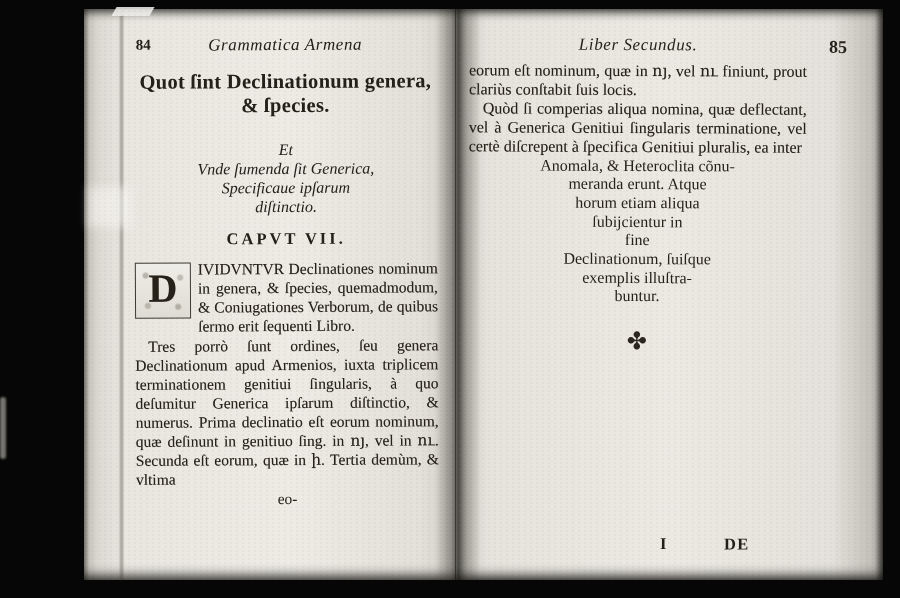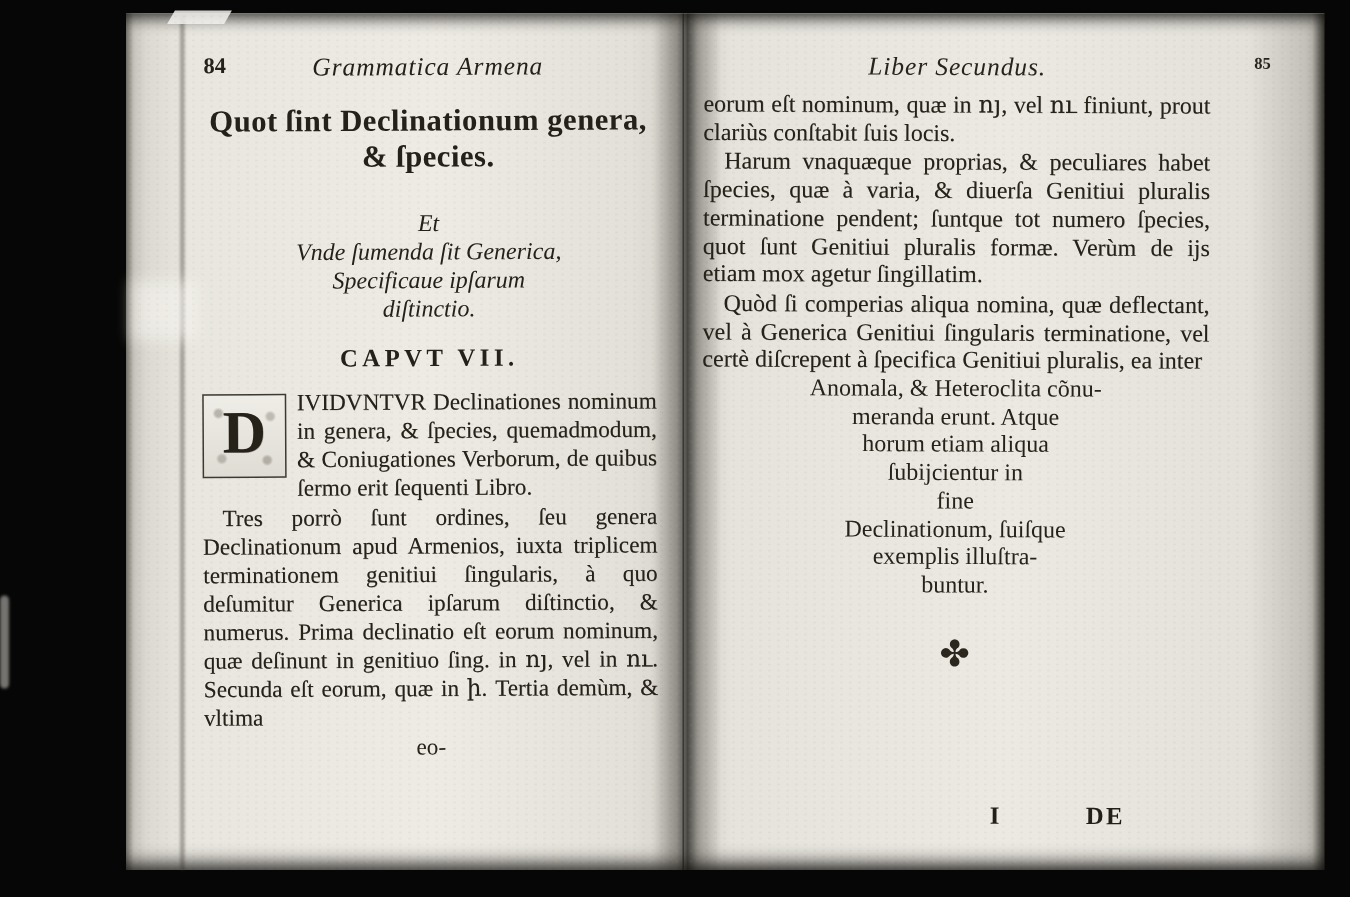--- a/index.html
+++ b/index.html
@@ -69,21 +69,21 @@
       radial-gradient(circle at 22% 78%, rgba(88,82,70,.30) 2px, transparent 4px),
       radial-gradient(circle at 78% 80%, rgba(88,82,70,.35) 2px, transparent 4px),
       linear-gradient(#efede7,#dfdcd4);
   }
   .catchword-l { text-align: center; margin-top: 1px; font-size: 15.5px; }
 
   
   .content-right { position: absolute; left: 468px; top: 0; width: 338px; height: 598px; transform: rotate(0.25deg); color:#28241d; }
   .hdr-r { position: absolute; top: 35px; left: 0; width: 100%; }
   .hdr-r .rtitle { display: block; text-align: center; font-style: italic; font-size: 17px; letter-spacing: .6px; }
-  .hdr-r .pnum { position: absolute; right: -40px; top: 1px; font-size: 11px; font-weight: 700; }
+  .hdr-r .pnum { position: absolute; right: -40px; top: 1px; font-size: 18px; font-weight: 700; }
   .flow-right { position: absolute; top: 62px; left: 0; width: 100%; font-size: 16px; line-height: 18.7px; }
   .flow-right p { margin: 0; text-shadow: .2px .2px .3px rgba(20,17,13,.3); }
   .flow-right p.indent { text-indent: 14px; margin-top: 1px; }
   .taper { text-align: center; }
   .taper div { line-height: 18.7px; }
   .ornament { text-align: center; margin-top: 26px; font-size: 24px; font-family: "DejaVu Sans", sans-serif; color: #2b271f; }
   .sigmark { position: absolute; top: 534px; font-size: 16.5px; font-weight: 700; letter-spacing: 1.5px; color: #221e18; }
   #sig-i { left: 193px; }
   #catch-de { left: 257px; }
 </style>
@@ -130,21 +130,20 @@
   </div>
 
   <div class="content-right">
     <div class="hdr-r">
       <span class="rtitle">Liber Secundus.</span>
       <span class="pnum">85</span>
     </div>
 
     <div class="flow-right justify ink">
       <p>eorum eſt nominum, quæ in ոյ, vel ու finiunt, prout clariùs conſtabit ſuis locis.</p>
-      <p class="indent">Harum vnaquæque proprias, &amp; peculiares habet ſpecies, quæ à varia, &amp; diuerſa Genitiui pluralis terminatione pendent; ſuntque tot numero ſpecies, quot ſunt Genitiui pluralis formæ. Verùm de ijs etiam mox agetur ſingillatim.</p>
       <p class="indent">Quòd ſi comperias aliqua nomina, quæ deflectant, vel à Generica Genitiui ſingularis terminatione, vel certè diſcrepent à ſpecifica Genitiui pluralis, ea inter</p>
       <div class="taper">
         <div>Anomala, &amp; Heteroclita cõnu-</div>
         <div>meranda erunt. Atque</div>
         <div>horum etiam aliqua</div>
         <div>ſubijcientur in</div>
         <div>fine</div>
         <div>Declinationum, ſuiſque</div>
         <div>exemplis illuſtra-</div>
         <div>buntur.</div>

